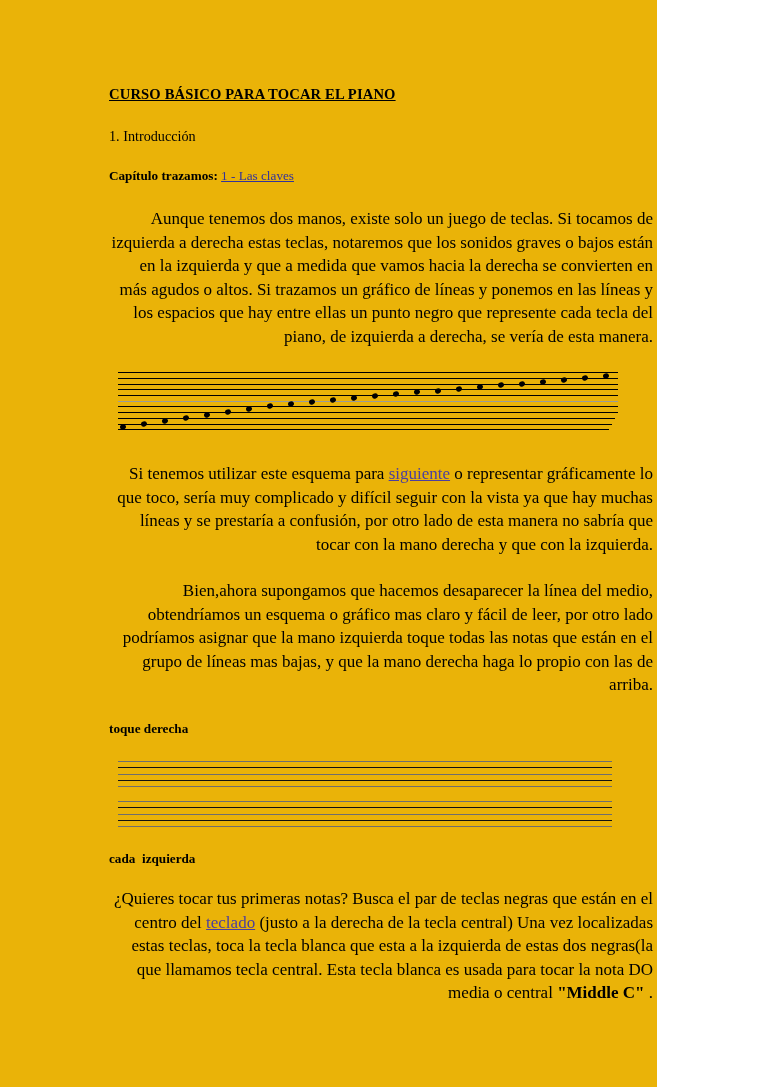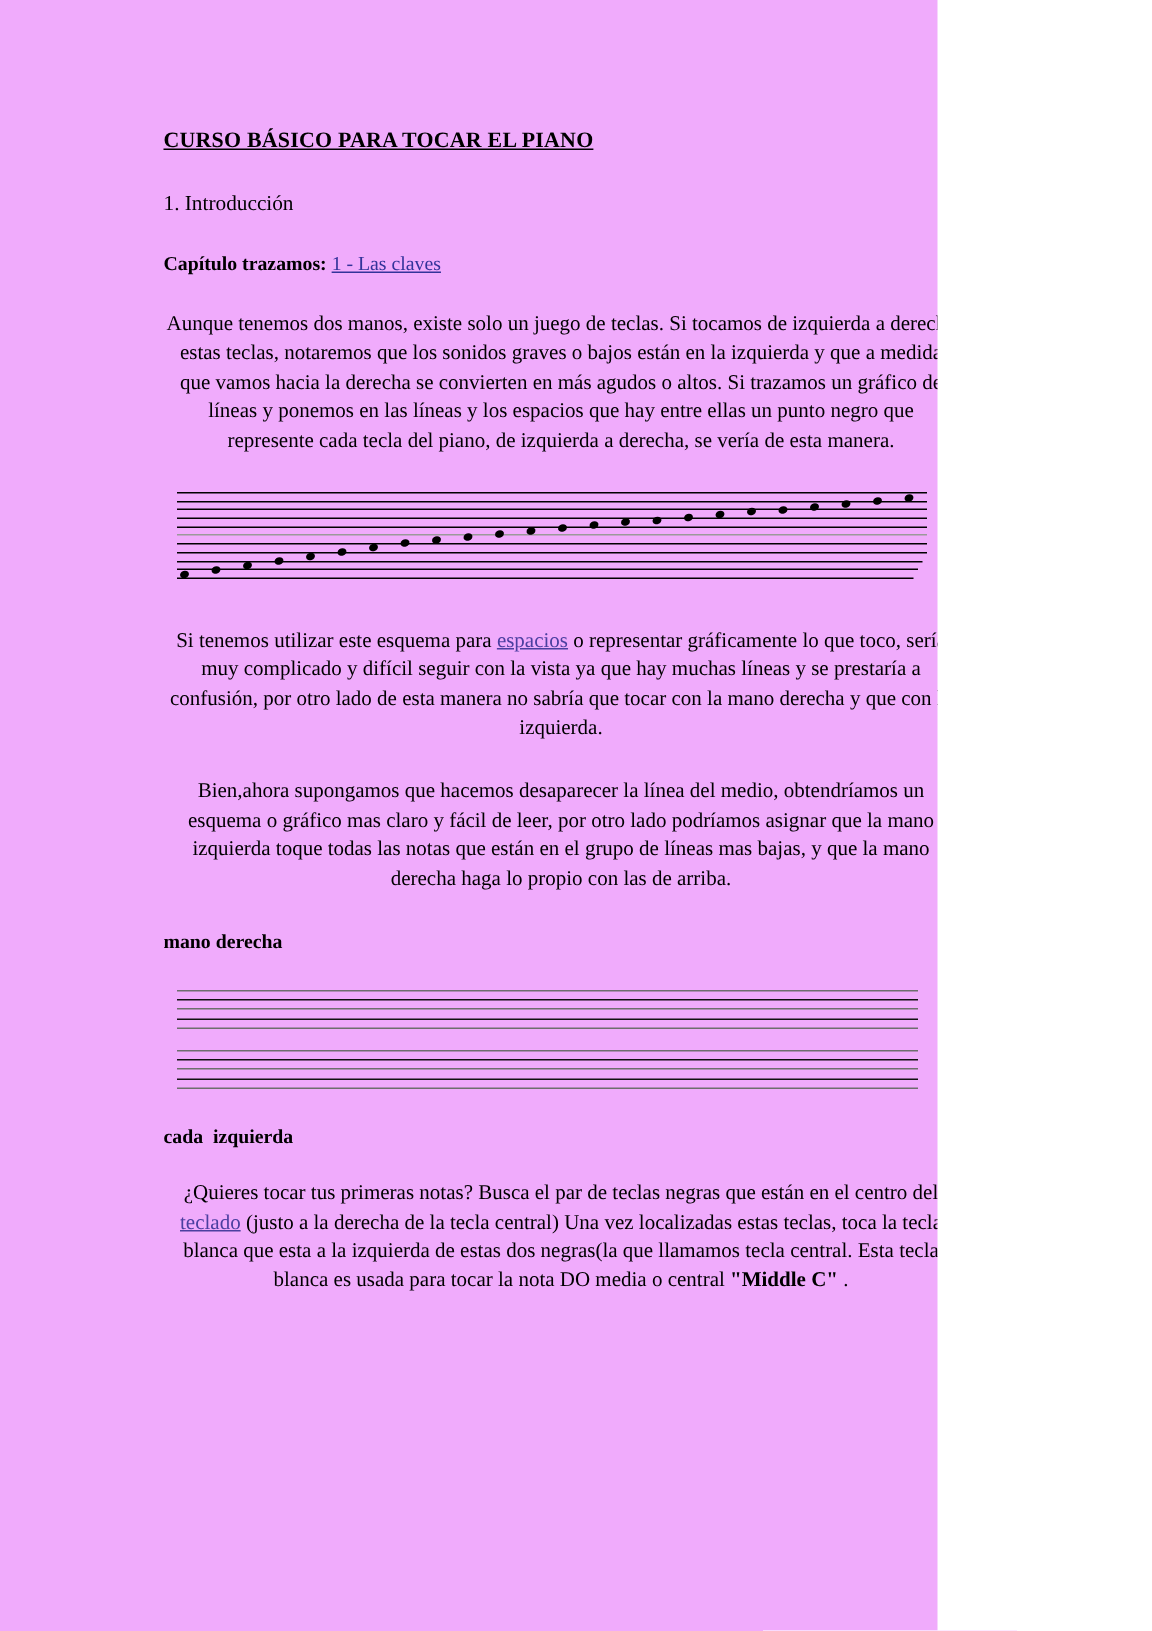--- a/index.html
+++ b/index.html
@@ -9,22 +9,23 @@
   }
   body {
     font-family: "Liberation Serif", "DejaVu Serif", serif;
     color: #000000;
     -webkit-font-smoothing: antialiased;
   }
   .page {
     position: relative;
     width: 625px;
     height: 1087px;
-    background: #f0abfc;
+    background: #eab308;
     overflow: hidden;
+    padding-left: 32px;
   }
   .content {
     position: absolute;
     left: 109px;
     top: 86px;
     width: 546px;
   }
 
   h1.doc-title {
     font-size: 14.6px;
@@ -49,24 +50,24 @@
     font-weight: bold;
   }
   a.doclink {
     color: #33339a;
     text-decoration: underline;
   }
   a.doclink.purple {
     color: #4b3fa0;
   }
   p.body-text {
-    font-size: 14px;
+    font-size: 17px;
     line-height: 1.385;
-    margin: 0 16px 23px 0;
-    text-align: center;
+    margin: 0 2px 23px 0;
+    text-align: right;
   }
   .hand-label {
     font-size: 13.2px;
     font-weight: bold;
     margin: 0;
     line-height: 1.3;
     white-space: pre;
   }
   .bold-inline { font-weight: bold; }
 
@@ -162,25 +163,25 @@
         <div class="note-dot" style="left: 383px; top: 14px;"></div>
         <div class="note-dot" style="left: 404px; top: 13px;"></div>
         <div class="note-dot" style="left: 425px; top: 11px;"></div>
         <div class="note-dot" style="left: 446px; top: 9px;"></div>
         <div class="note-dot" style="left: 467px; top: 7px;"></div>
         <div class="note-dot" style="left: 488px; top: 5px;"></div>
       </div>
 
     <div class="spacer-a"></div>
 
-    <p class="body-text"><span>Si tenemos utilizar este esquema para </span><a class="doclink purple" href="#">espacios</a><span> o representar gráficamente lo que toco, sería muy complicado y difícil seguir con la vista ya que hay muchas líneas y se prestaría a confusión, por otro lado de esta manera no sabría que tocar con la mano derecha y que con la izquierda.</span></p>
+    <p class="body-text"><span>Si tenemos utilizar este esquema para </span><a class="doclink purple" href="#">siguiente</a><span> o representar gráficamente lo que toco, sería muy complicado y difícil seguir con la vista ya que hay muchas líneas y se prestaría a confusión, por otro lado de esta manera no sabría que tocar con la mano derecha y que con la izquierda.</span></p>
 
     <p class="body-text">Bien,ahora supongamos que hacemos desaparecer la línea  del medio, obtendríamos un esquema o gráfico mas claro y fácil de leer, por otro lado podríamos asignar que la mano izquierda toque todas las notas que están en el grupo de líneas mas bajas, y que la mano derecha haga lo propio con las de arriba.</p>
 
-    <p class="hand-label">mano derecha</p>
+    <p class="hand-label">toque derecha</p>
 
     <div class="spacer-b"></div>
 
     <div class="grandstaff" id="staff2">
         <div class="gline mid" style="top: 2px;"></div>
         <div class="gline dark" style="top: 8.2px;"></div>
         <div class="gline mid" style="top: 14.4px;"></div>
         <div class="gline dark" style="top: 20.6px;"></div>
         <div class="gline mid" style="top: 26.8px;"></div>
         <div class="gline mid" style="top: 42px;"></div>

